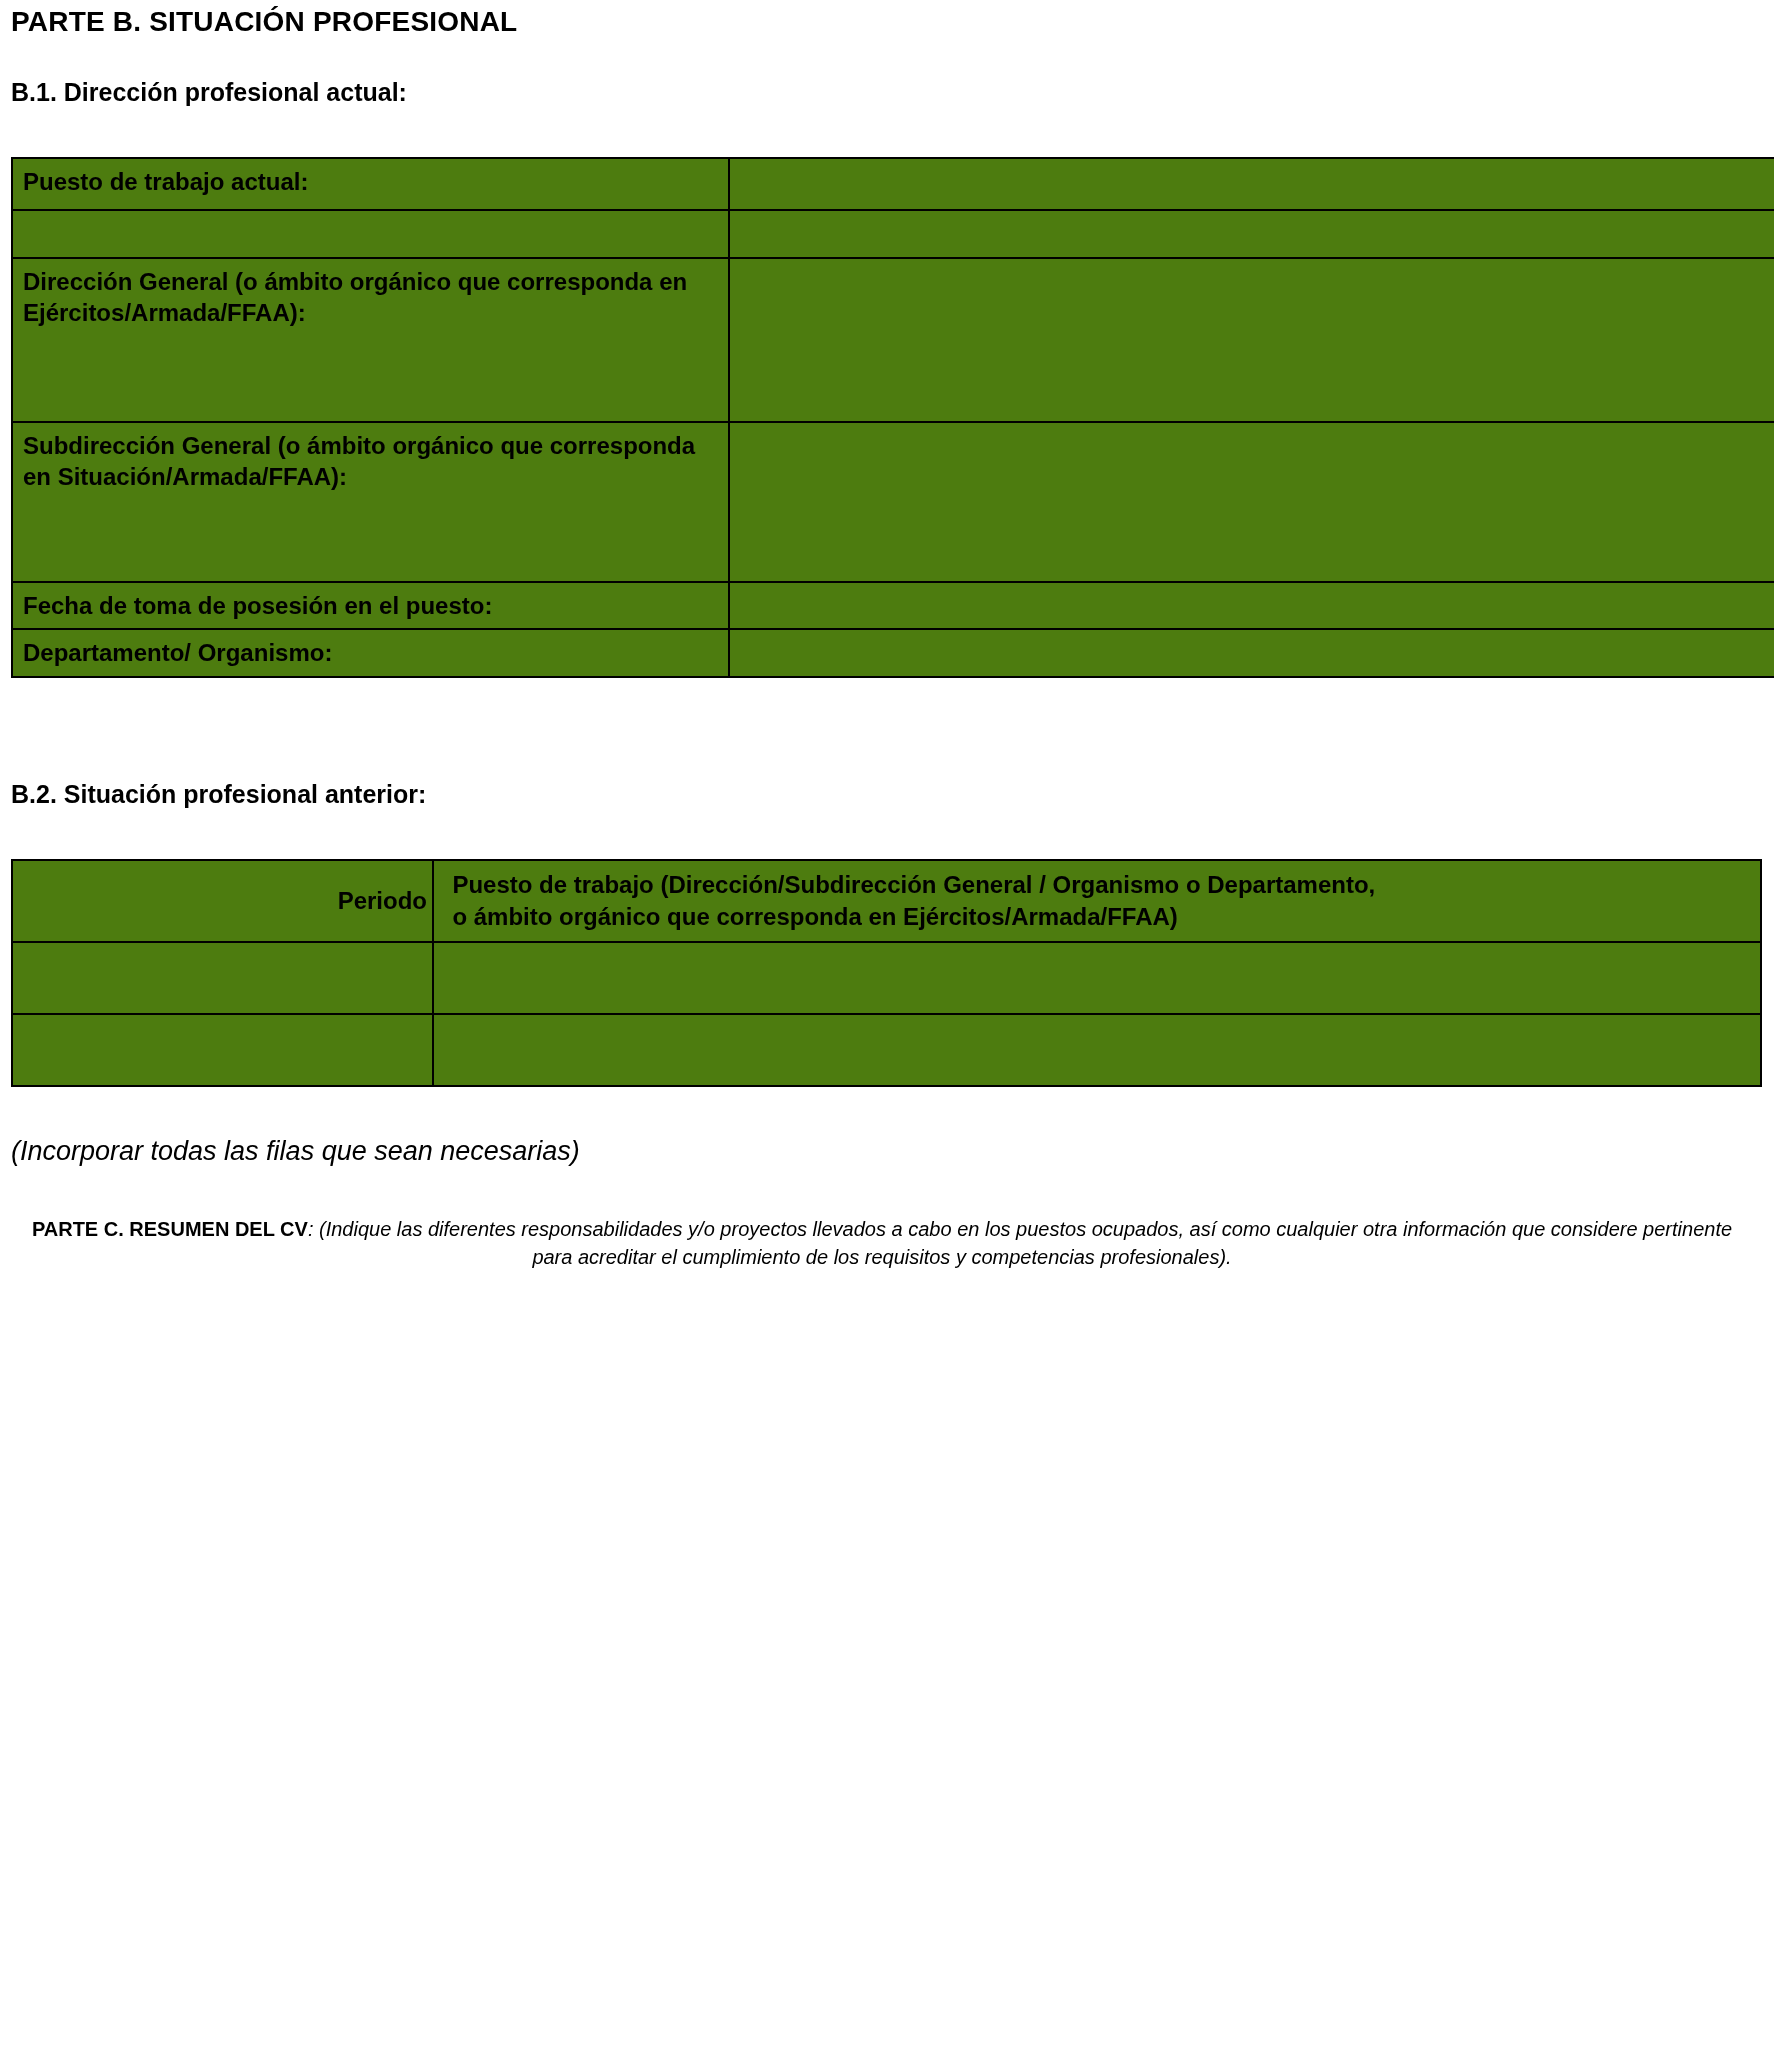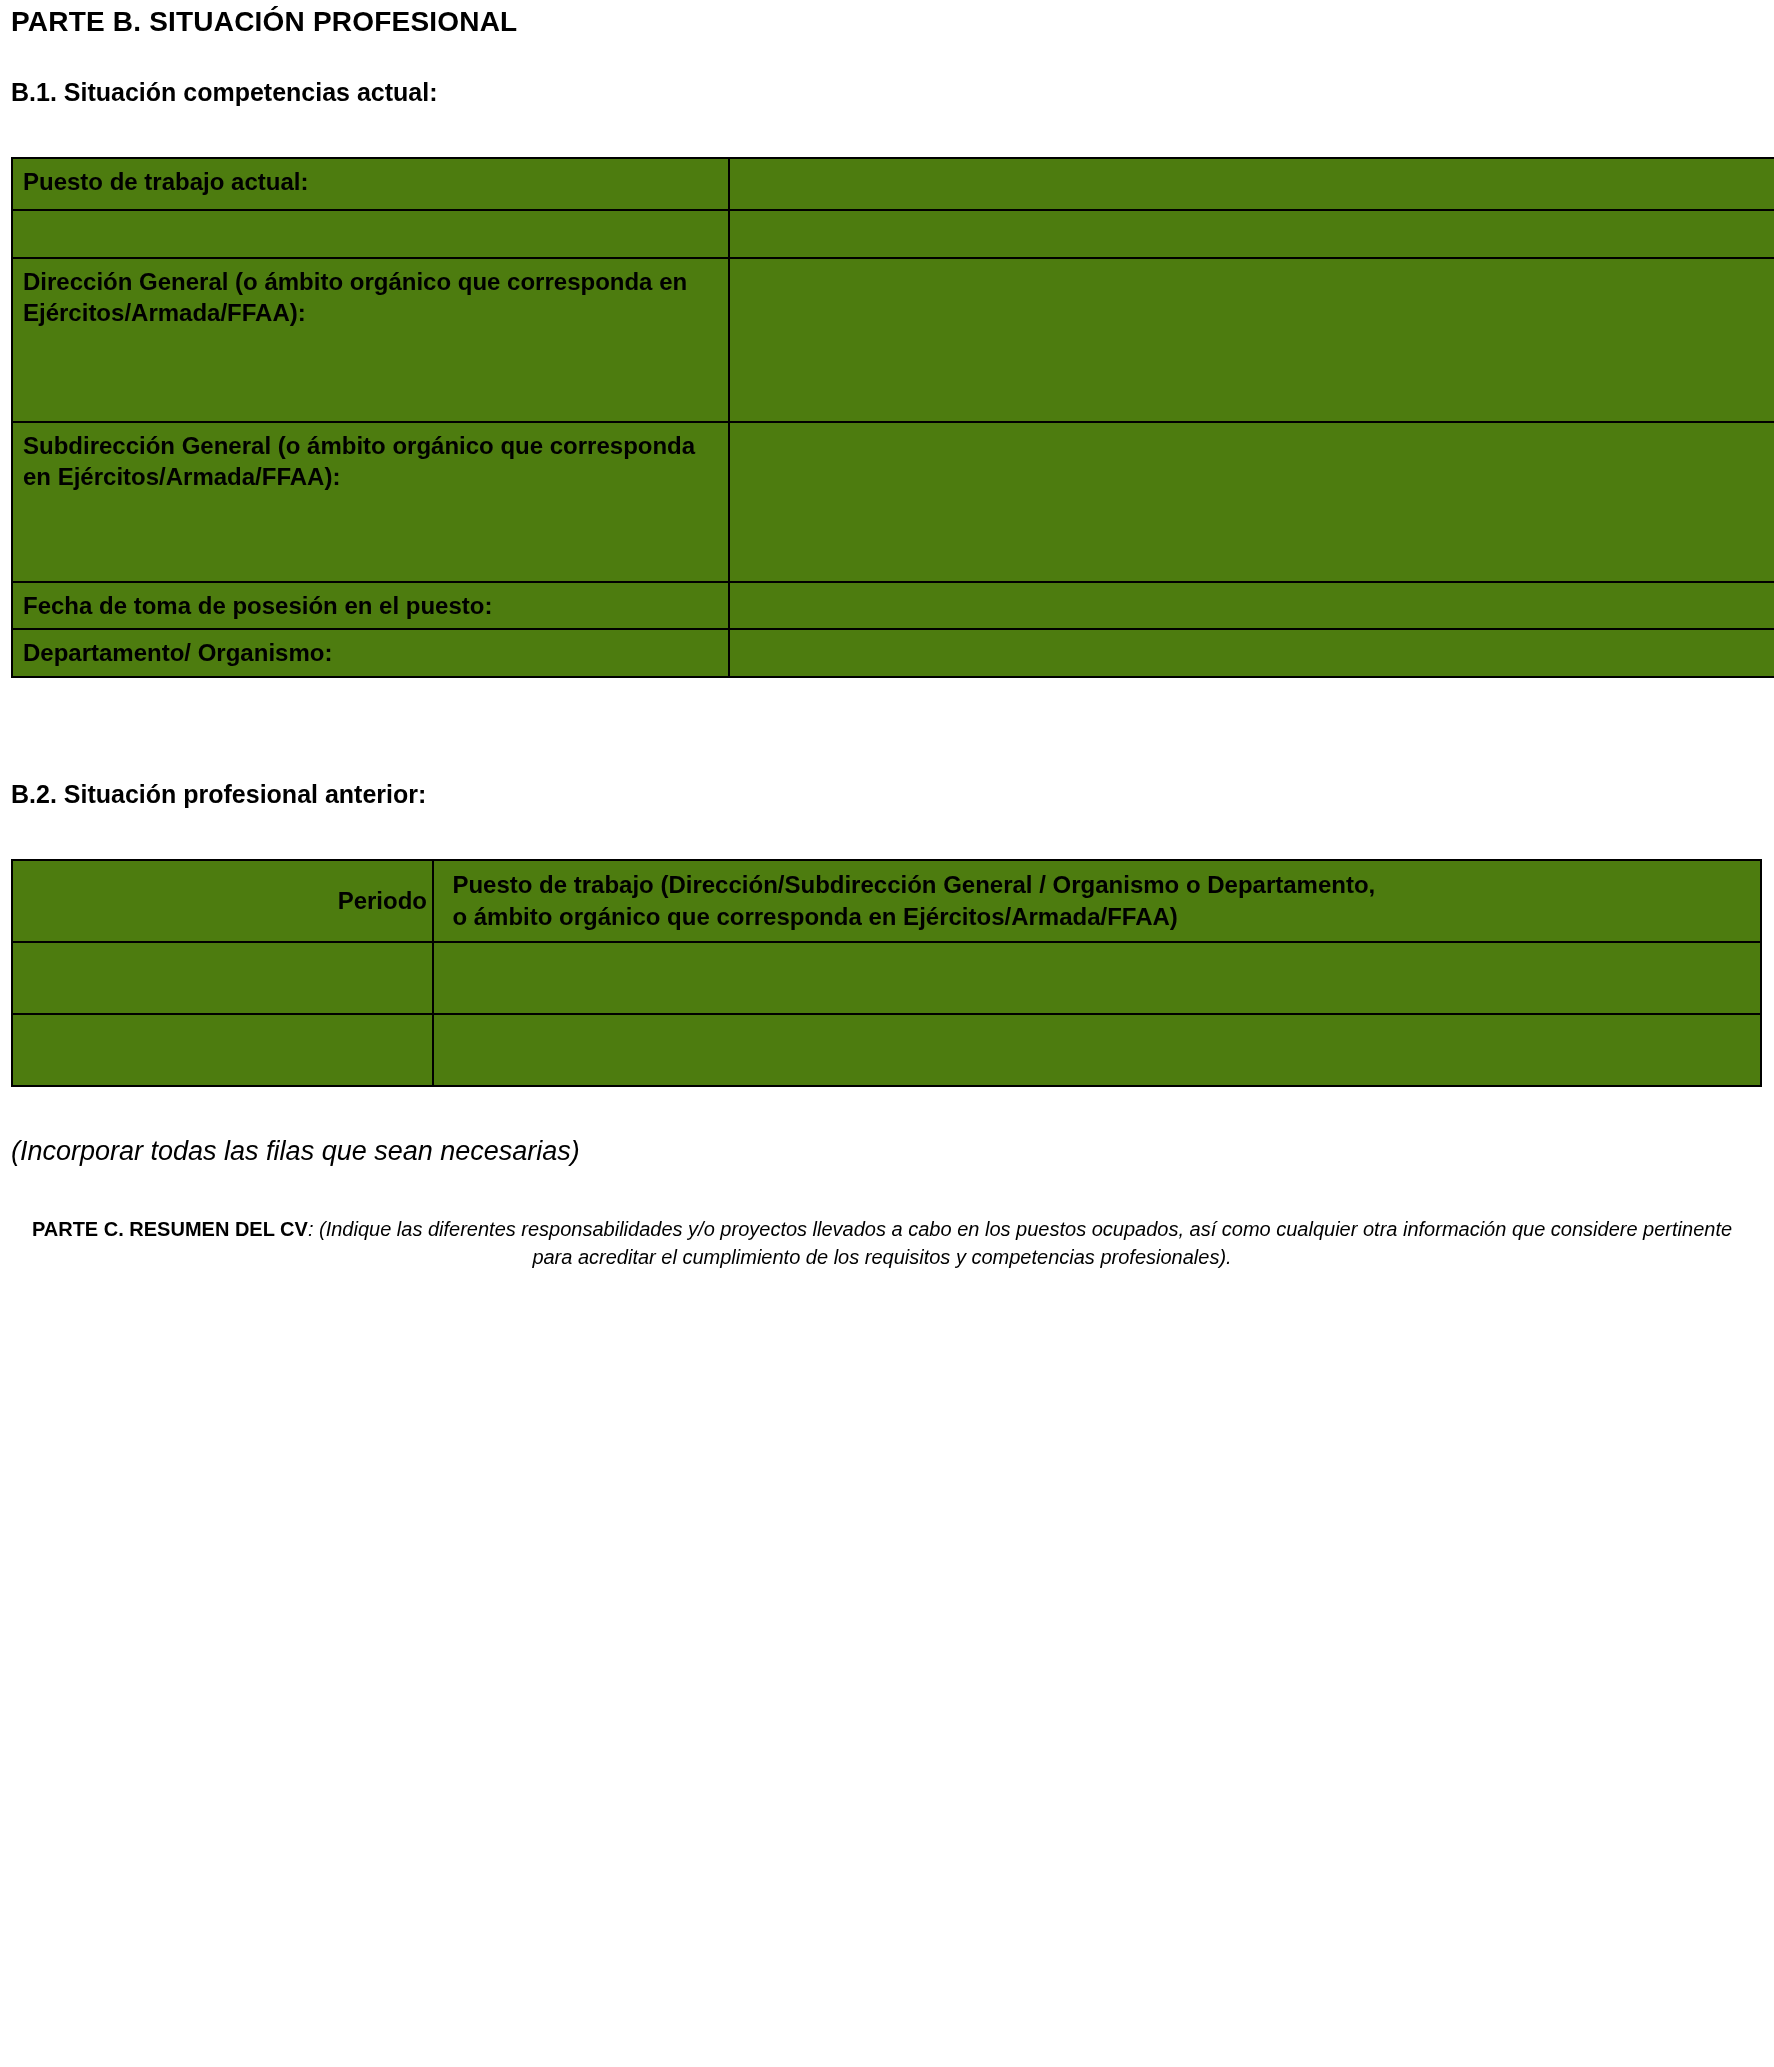--- a/index.html
+++ b/index.html
@@ -139,38 +139,38 @@
     font-style: normal;
   }
 </style>
 </head>
 <body>
 
 <div class="page">
 
   <div class="part-title" id="part-b-title">PARTE B. SITUACIÓN PROFESIONAL</div>
 
-  <div class="sub-title" id="b1-title">B.1. Situación competencias actual:</div>
+  <div class="sub-title" id="b1-title">B.1. Dirección profesional actual:</div>
 
   <table class="form-table" id="table-b1">
     <tbody>
       <tr class="r-h1">
         <td class="label-cell">Puesto de trabajo actual:</td>
         <td class="value-cell"></td>
       </tr>
       <tr class="r-h2">
         <td class="label-cell"></td>
         <td class="value-cell"></td>
       </tr>
       <tr class="r-h3">
         <td class="label-cell">Dirección General (o ámbito orgánico que corresponda en Ejércitos/Armada/FFAA):</td>
         <td class="value-cell"></td>
       </tr>
       <tr class="r-h4">
-        <td class="label-cell">Subdirección General (o ámbito orgánico que corresponda en Ejércitos/Armada/FFAA):</td>
+        <td class="label-cell">Subdirección General (o ámbito orgánico que corresponda en Situación/Armada/FFAA):</td>
         <td class="value-cell"></td>
       </tr>
       <tr class="r-h5">
         <td class="label-cell">Fecha de toma de posesión en  el puesto:</td>
         <td class="value-cell"></td>
       </tr>
       <tr class="r-h6">
         <td class="label-cell">Departamento/ Organismo:</td>
         <td class="value-cell"></td>
       </tr>

